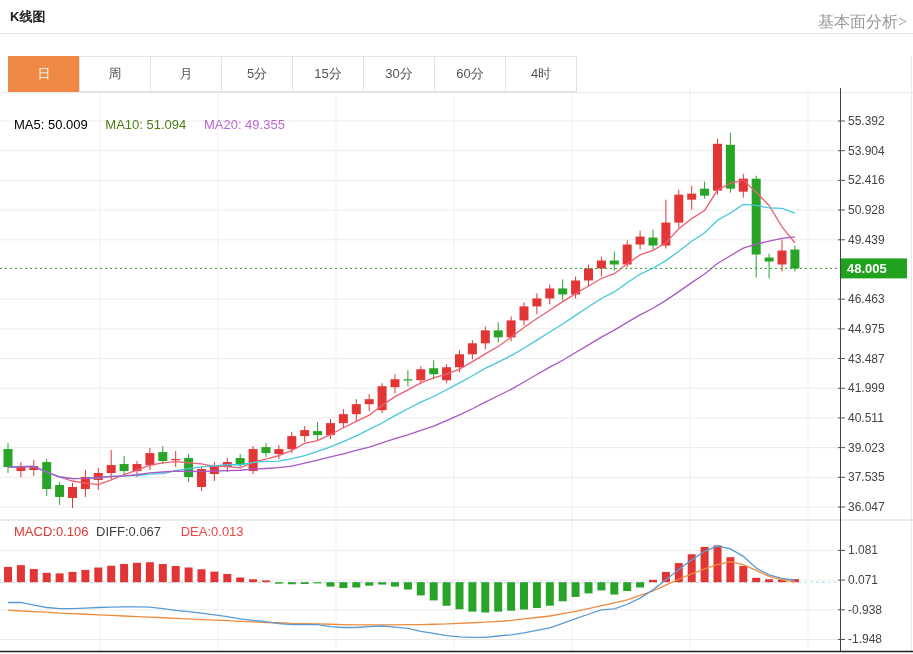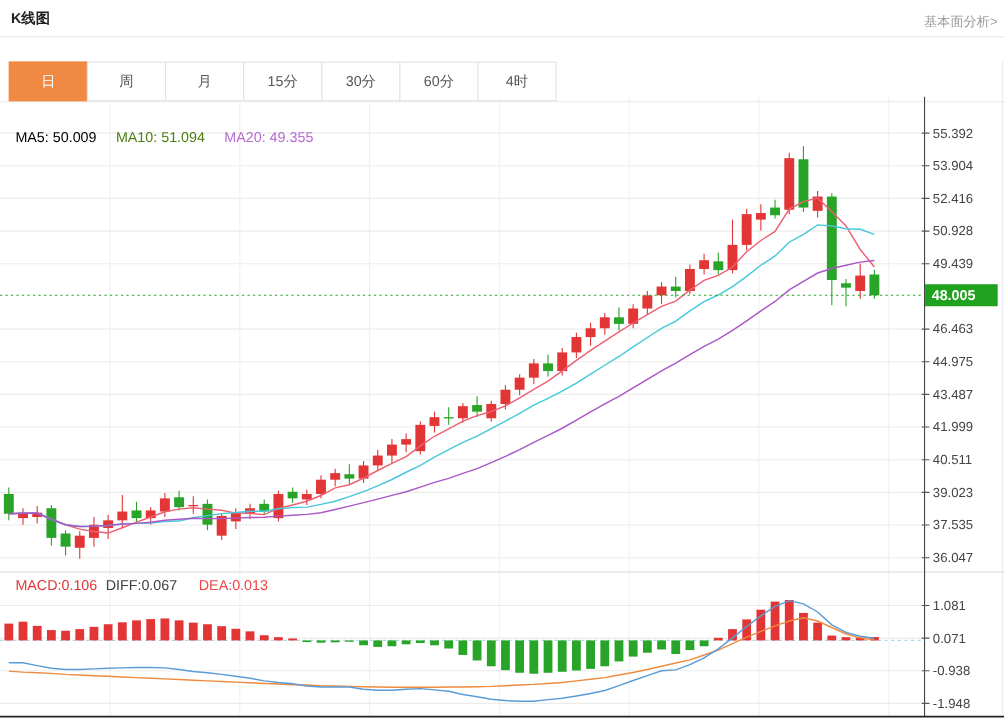--- a/index.html
+++ b/index.html
@@ -1,19 +1,19 @@
 <!DOCTYPE html>
 <html><head>
 <meta charset="utf-8">
 <style>
   html,body{margin:0;padding:0;background:#fff;}
   body{font-family:"Liberation Sans","DejaVu Sans",sans-serif;}
   #app{position:relative;width:913px;height:654px;background:#fff;overflow:hidden;}
   #page-title{position:absolute;left:10px;top:8px;font-size:13px;font-weight:bold;color:#222;}
-  #fundamental-link{position:absolute;right:6px;top:12px;font-size:12px;color:#999;text-decoration:none;cursor:pointer;}
+  #fundamental-link{position:absolute;right:6px;top:12px;font-size:16px;color:#999;text-decoration:none;cursor:pointer;font-family:Liberation Serif, serif;}
   #header-divider{position:absolute;left:0;top:33px;width:913px;height:1px;background:#e5e5e5;}
   #tabbar{position:absolute;left:8px;top:56px;display:flex;z-index:3;}
   .tab{width:70px;height:34px;line-height:34px;text-align:center;font-size:13px;color:#555;
        background:#fff;border:1px solid #e2e2e2;margin-left:-1px;cursor:pointer;box-sizing:content-box;}
   .tab:first-child{margin-left:0;}
   .tab.active{background:#ef8943;border-color:#ef8943;color:#fff;}
   #chart-svg{position:absolute;left:0;top:0;z-index:1;}
   .legend{position:absolute;z-index:2;font-size:13px;white-space:nowrap;}
   #legend-ohlc{left:14px;top:97px;}
   #legend-ohlc .lab{color:#333;}
@@ -33,20 +33,21 @@
 
 <div id="app">
   <div id="page-title">K线图</div>
   <a id="fundamental-link">基本面分析&gt;</a>
   <div id="header-divider"></div>
 
   <div id="tabbar">
       <div class="tab active">日</div>
       <div class="tab">周</div>
       <div class="tab">月</div>
+      <div class="tab">5分</div>
       <div class="tab">15分</div>
       <div class="tab">30分</div>
       <div class="tab">60分</div>
       <div class="tab">4时</div>
     </div>
 
   <svg id="chart-svg" width="913" height="654">
       <g>
         <line x1="100" y1="88" x2="100" y2="651" stroke="#f1f1f0" stroke-width="1"></line>
         <line x1="218" y1="88" x2="218" y2="651" stroke="#f1f1f0" stroke-width="1"></line>

